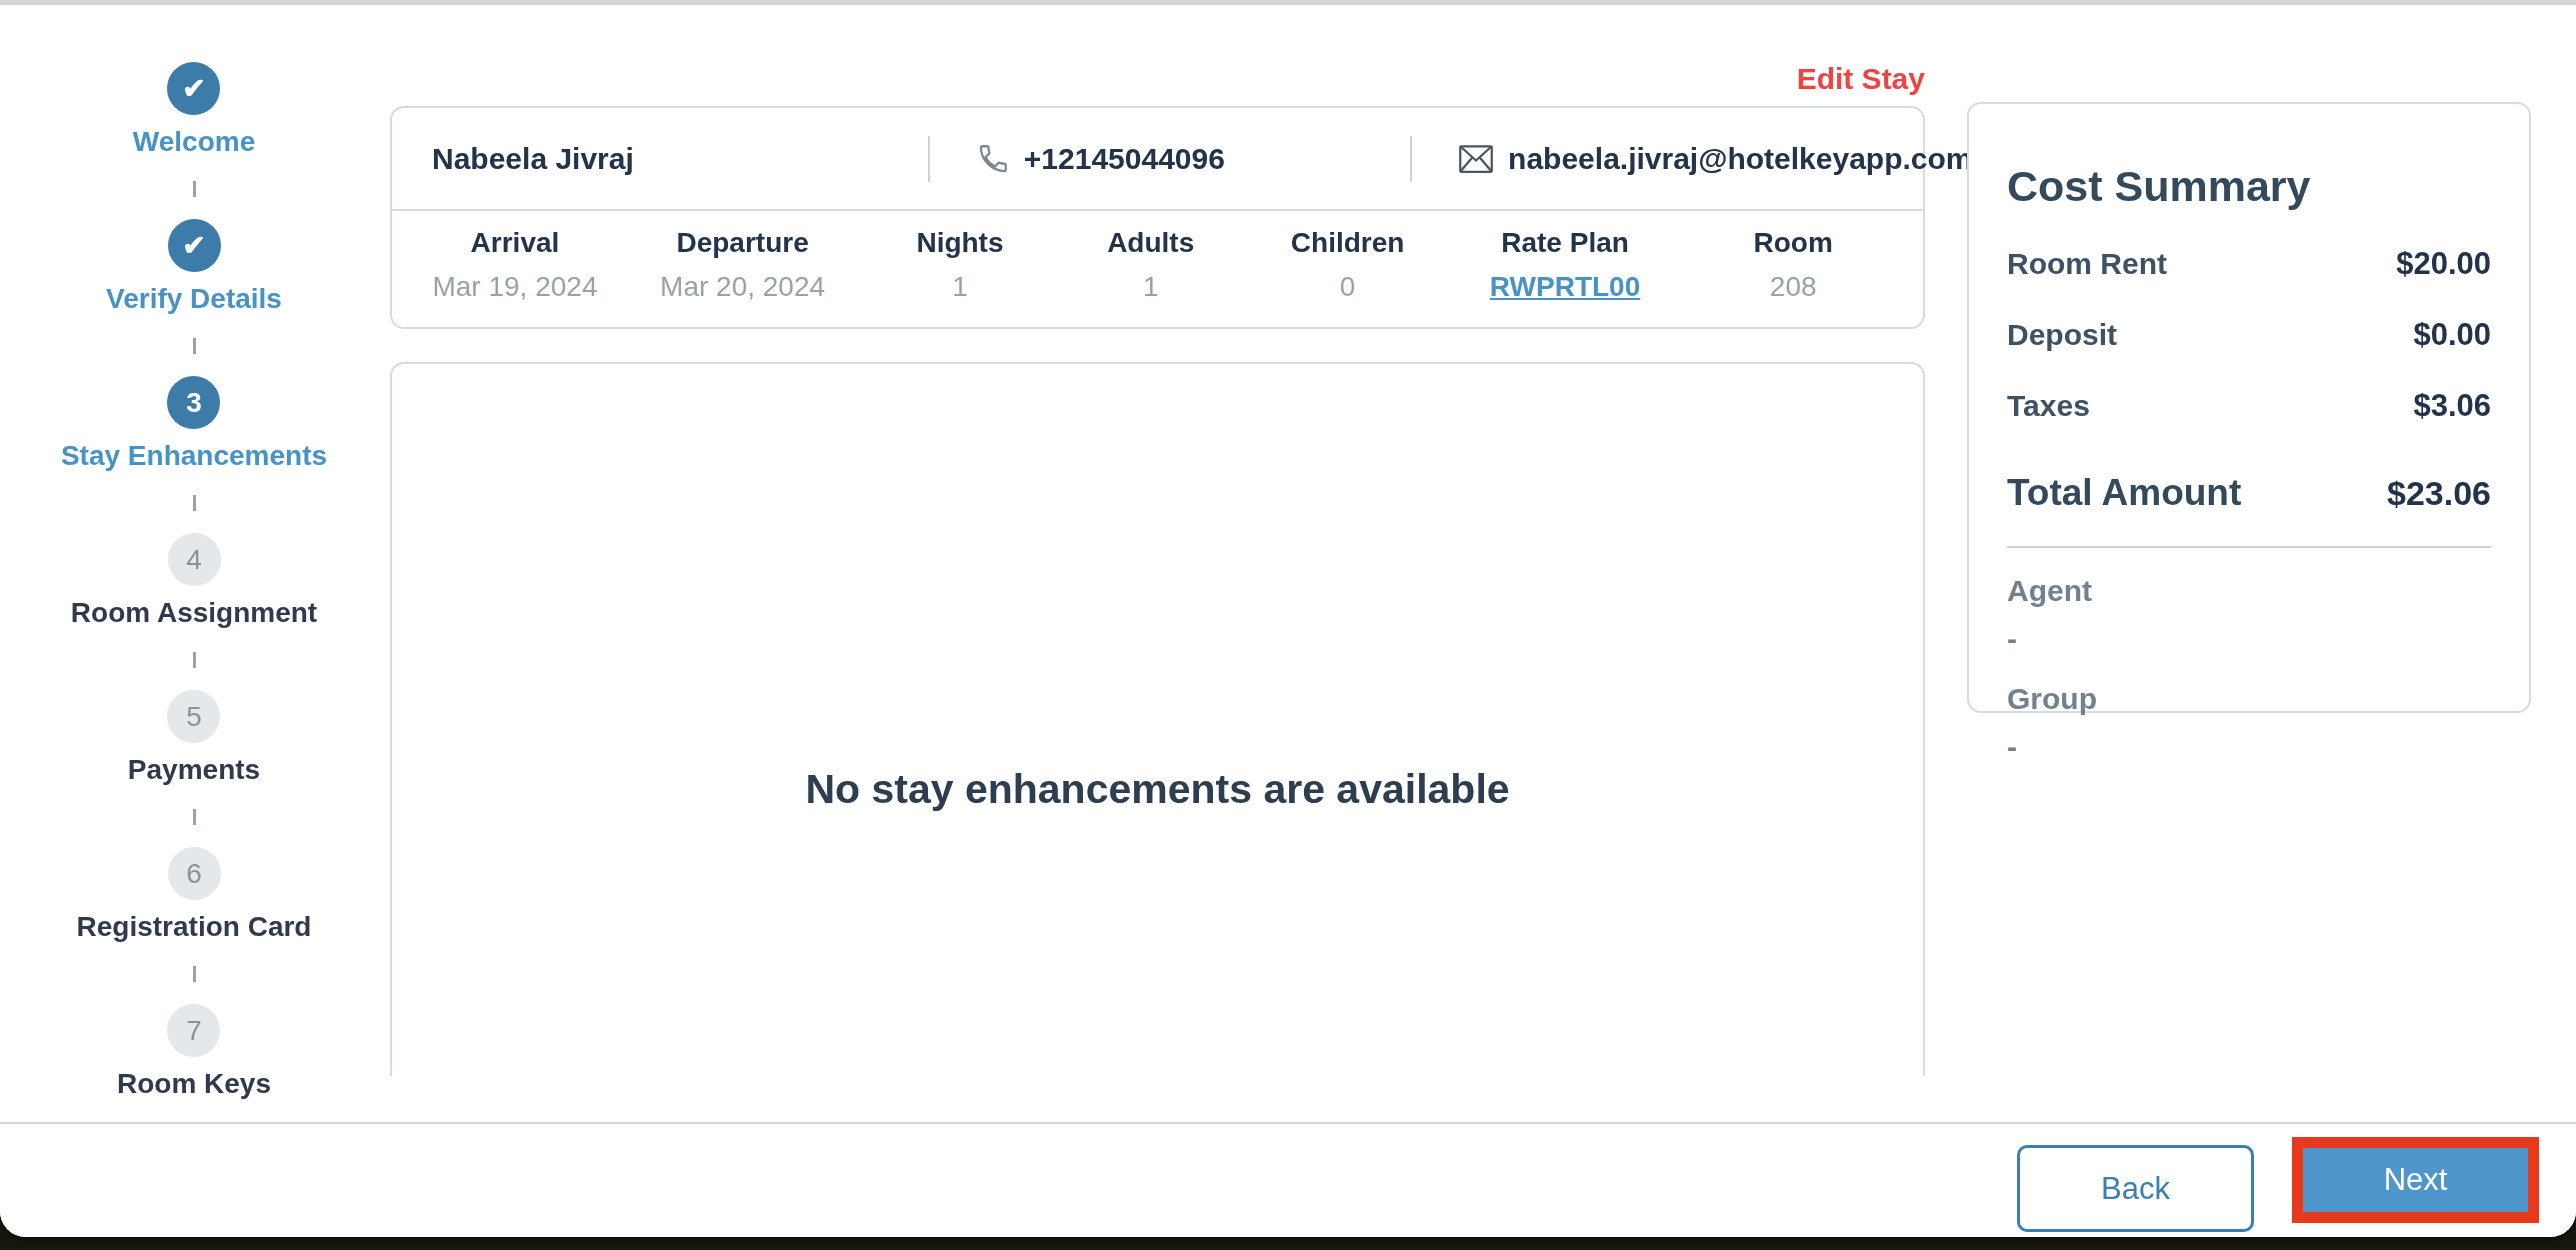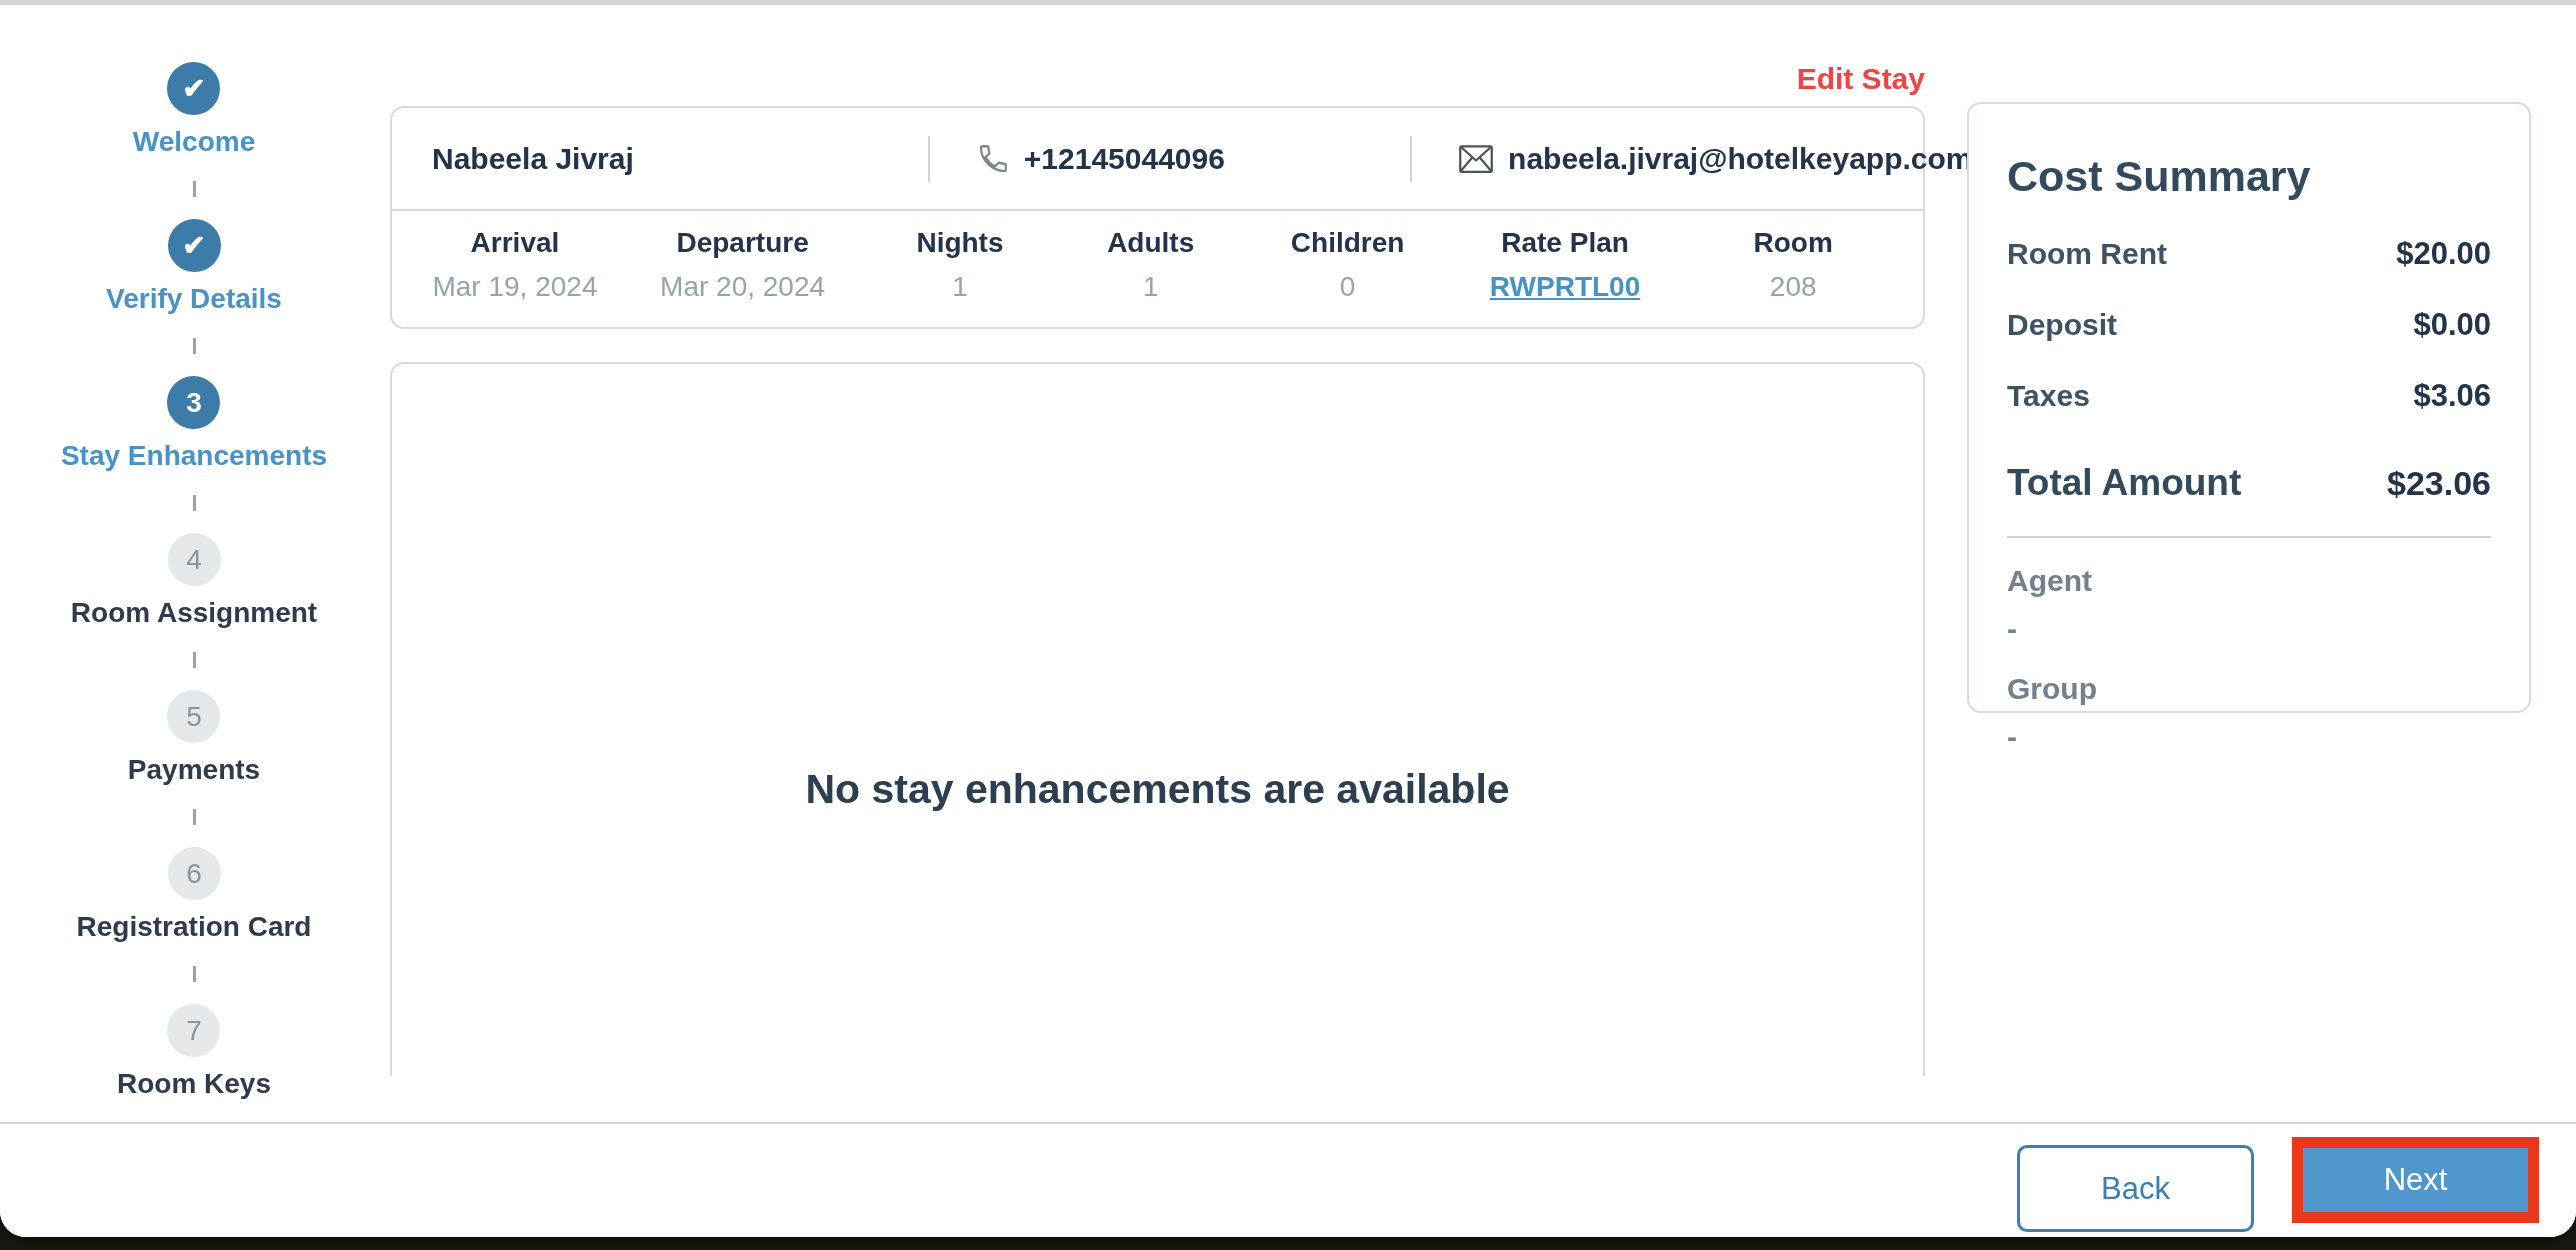--- a/index.html
+++ b/index.html
@@ -72,21 +72,21 @@
     border:2px solid #d6dbde; border-bottom:none; border-radius:14px 14px 0 0; background:#fff;
   }
   .empty-msg {
     position:absolute; top:388px; left:0; width:100%;
     text-align:center; font-size:41px; font-weight:700; color:#2c3e50;margin-top:14px;
   }
 
   
   .cost-card {
     position:absolute; left:1967px; top:102px; width:564px; height:611px;
-    border:2px solid #d6dbde; border-radius:14px; background:#fff; padding:4px 38px;
+    border:2px solid #d6dbde; border-radius:14px; background:#fff; padding:14px 38px;
   }
   .cost-title { margin-top:44px; font-size:43px; font-weight:700; color:#33495c; }
   .cost-row { display:flex; justify-content:space-between; align-items:baseline; margin-top:35px; }
   .cost-row .lbl { font-size:30px; font-weight:600; color:#3e5264; }
   .cost-row .amt { font-size:31px; font-weight:700; color:#22334a; }
   .cost-row.total { margin-top:48px; }
   .cost-row.total .lbl { font-size:37px; font-weight:700; color:#33495c; }
   .cost-row.total .amt { font-size:34px; }
   .cost-divider { margin-top:32px; border-top:2px solid #ccd2d6; }
   .extra-block { margin-top:26px; }

